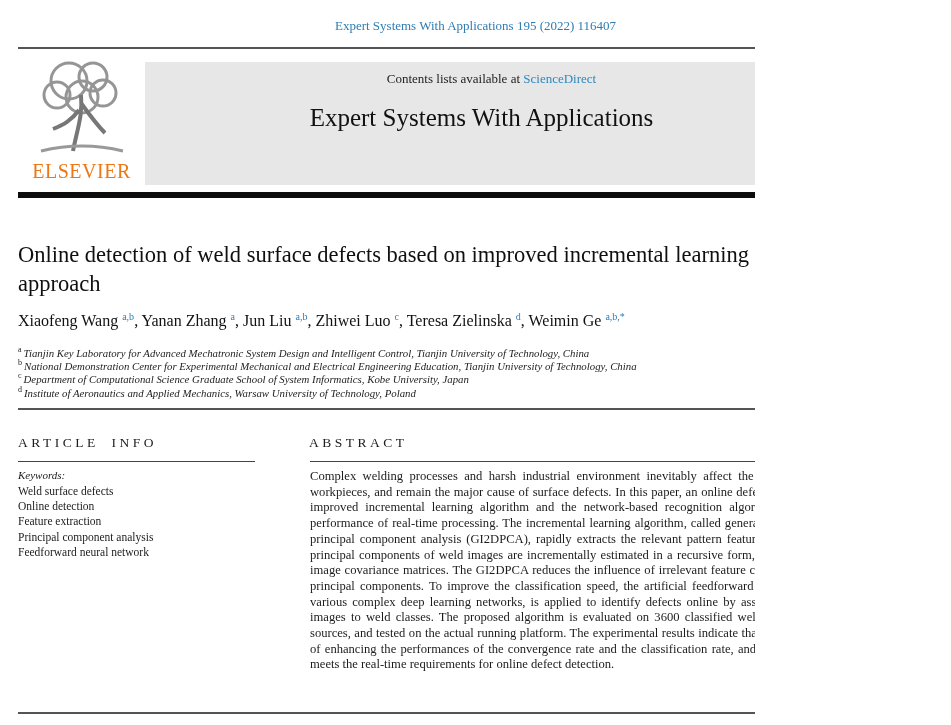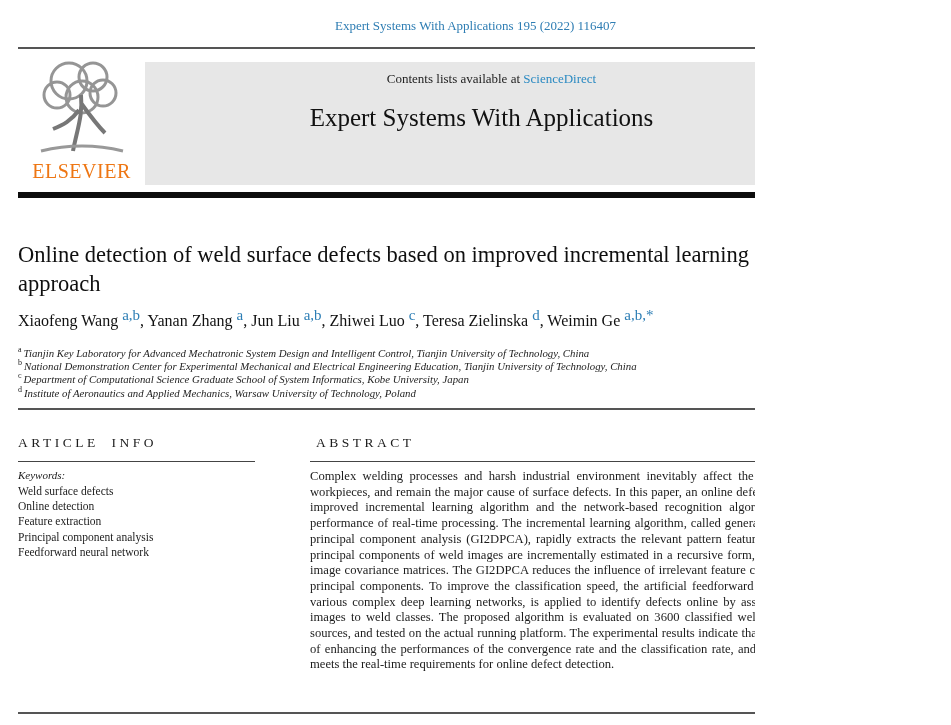--- a/index.html
+++ b/index.html
@@ -61,21 +61,21 @@
   .cm-ring:before{content:"";position:absolute;left:5px;top:5px;right:5px;bottom:5px;
       border-radius:50%;background:#fff;}
   .cm-mark{position:absolute;left:9px;top:3px;width:8px;height:13px;background:#cf3b3b;
       clip-path:polygon(0 0,100% 0,100% 100%,50% 72%,0 100%);}
   .check-text{position:absolute;left:0;top:33px;width:100%;
       font-family:"Liberation Sans",sans-serif;font-size:9px;line-height:10px;color:#555;}
 
   
   .title{left:18px;top:240px;width:800px;font-size:22.5px;line-height:29px;color:#0f0f0f;}
   .authors{left:18px;top:312px;width:900px;font-size:16px;color:#111;}
-  .authors .asup{color:#2d7eb5;font-size:15px;vertical-align:super;line-height:0;margin-top:29px;}
+  .authors .asup{color:#2d7eb5;font-size:10px;vertical-align:super;line-height:0;margin-top:29px;}
   .affils{left:18px;top:347px;width:920px;font-size:10.8px;line-height:13.2px;font-style:italic;color:#222;}
   .affils .fsup{font-size:8px;vertical-align:super;line-height:0;font-style:normal;}
 
   
   .sec-head{font-size:13.5px;letter-spacing:3.5px;word-spacing:6px;color:#1c1c1c;}
   .kw-label{font-style:italic;font-size:11px;}
   .kw{font-size:11.5px;line-height:15.2px;color:#1c1c1c;}
   .abstract{left:310px;top:469px;width:625px;font-size:12.6px;line-height:15.7px;
       text-align:justify;color:#1c1c1c;}
 </style>
@@ -162,19 +162,19 @@
   <div class="abs rule-hair" style="left:18px;top:461px;width:237px;"></div>
   <div class="abs kw-label" style="left:18px;top:469px;">Keywords:</div>
   <div class="abs" style="left:18px;top:484px;width:260px;">
       <div class="kw">Weld surface defects</div>
       <div class="kw">Online detection</div>
       <div class="kw">Feature extraction</div>
       <div class="kw">Principal component analysis</div>
       <div class="kw">Feedforward neural network</div>
     </div>
 
-  <div class="abs sec-head" style="left:316px;top:435px;">ABSTRACT</div>
+  <div class="abs sec-head" style="left:309px;top:435px;">ABSTRACT</div>
   <div class="abs rule-hair" style="left:310px;top:461px;width:625px;"></div>
   <div class="abs abstract">Complex welding processes and harsh industrial environment inevitably affect the tailored welding quality of large workpieces, and remain the major cause of surface defects. In this paper, an online defect detection method combining the improved incremental learning algorithm and the network-based recognition algorithm is proposed to improve the performance of real-time processing. The incremental learning algorithm, called generalized incremental two-dimensional principal component analysis (GI2DPCA), rapidly extracts the relevant pattern features from weld surface images. The principal components of weld images are incrementally estimated in a recursive form, rather than by directly solving the image covariance matrices. The GI2DPCA reduces the influence of irrelevant feature changes on the convergence rates of principal components. To improve the classification speed, the artificial feedforward neural network (FNN), instead of various complex deep learning networks, is applied to identify defects online by assigning the features extracted from images to weld classes. The proposed algorithm is evaluated on 3600 classified weld images, collected from different sources, and tested on the actual running platform. The experimental results indicate that the proposed algorithm is capable of enhancing the performances of the convergence rate and the classification rate, and the average processing speed also meets the real-time requirements for online defect detection.</div>
 
   <div class="abs rule rule-thin" style="left:18px;top:712px;width:917px;"></div>
 
 </div>
 
 </body></html>

